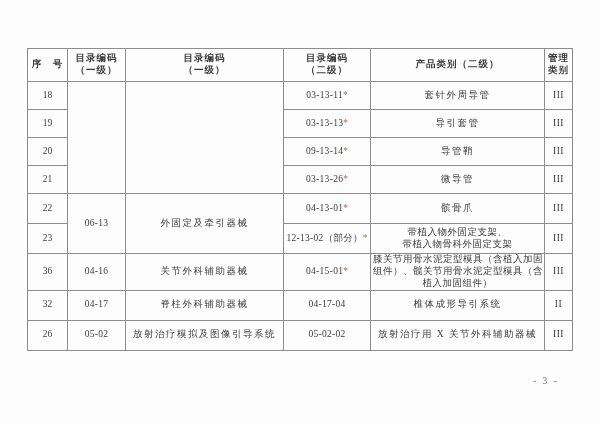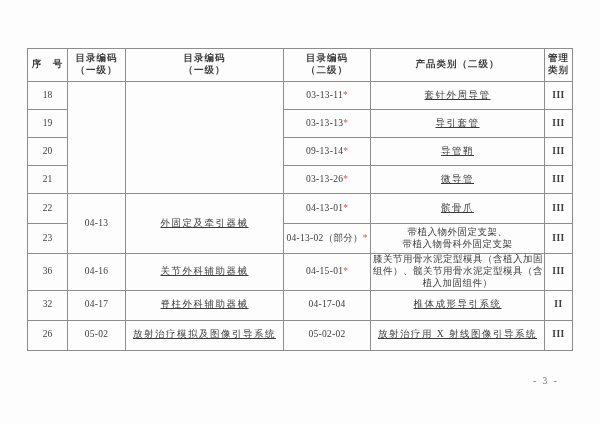--- a/index.html
+++ b/index.html
@@ -30,24 +30,24 @@
     vertical-align:middle;
     font-size:9.5px;
     line-height:1.25;
     overflow:hidden;
   }
   .grid th{font-weight:bold;letter-spacing:1px;}
   tr.hh{height:33px;}
   tr.r28{height:28px;}
   tr.r30{height:30px;}
   tr.r36{height:36px;}
-  .cjk{letter-spacing:1.5px;text-decoration:underline;}
+  .cjk{letter-spacing:1.5px;}
   .code{letter-spacing:0.3px;white-space:nowrap;margin-top:48px;}
   .star{color:var(--star);letter-spacing:0;}
-  .mgmt{font-size:10px;letter-spacing:0.5px;font-weight:bold;}
+  .mgmt{font-size:10px;letter-spacing:0.5px;}
   .ln{white-space:nowrap;letter-spacing:0.5px;}
   .pageno{
     position:absolute;left:516px;top:376px;width:60px;
     font-size:9.5px;color:var(--pageno);letter-spacing:2px;text-align:center;
   }
 </style>
 </head>
 <body>
 
 <div>
@@ -105,29 +105,29 @@
         <td class="mgmt">III</td>
       </tr>
       <tr class="r28">
         <td>21</td>
         <td><span class="code">03-13-26</span><span class="star">*</span></td>
         <td class="cjk">微导管</td>
         <td class="mgmt">III</td>
       </tr>
       <tr class="r30">
         <td>22</td>
-        <td rowspan="2" class="code">04-13</td>
+        <td rowspan="2" class="code">06-13</td>
         <td rowspan="2" class="cjk">外固定及牵引器械</td>
         <td><span class="code">04-13-01</span><span class="star">*</span></td>
         <td class="cjk">髌骨爪</td>
         <td class="mgmt">III</td>
       </tr>
       <tr class="r30">
         <td>23</td>
-        <td><span class="code">04-13-02（部分）</span><span class="star">*</span></td>
+        <td><span class="code">12-13-02（部分）</span><span class="star">*</span></td>
         <td>
           <div class="ln">带植入物外固定支架、</div>
           <div class="ln">带植入物骨科外固定支架</div>
         </td>
         <td class="mgmt">III</td>
       </tr>
       <tr class="r36">
         <td>36</td>
         <td class="code">04-16</td>
         <td class="cjk">关节外科辅助器械</td>
@@ -145,21 +145,21 @@
         <td class="cjk">脊柱外科辅助器械</td>
         <td><span class="code">04-17-04</span><span class="star"></span></td>
         <td class="cjk">椎体成形导引系统</td>
         <td class="mgmt">II</td>
       </tr>
       <tr class="r30">
         <td>26</td>
         <td class="code">05-02</td>
         <td class="cjk">放射治疗模拟及图像引导系统</td>
         <td><span class="code">05-02-02</span><span class="star"></span></td>
-        <td class="cjk">放射治疗用 X 射线图像引导系统</td>
+        <td class="cjk">放射治疗用 X 关节外科辅助器械</td>
         <td class="mgmt">III</td>
       </tr>
     </tbody>
   </table>
 
   <div class="pageno">- 3 -</div>
 
 </div>
 
 </body></html>

